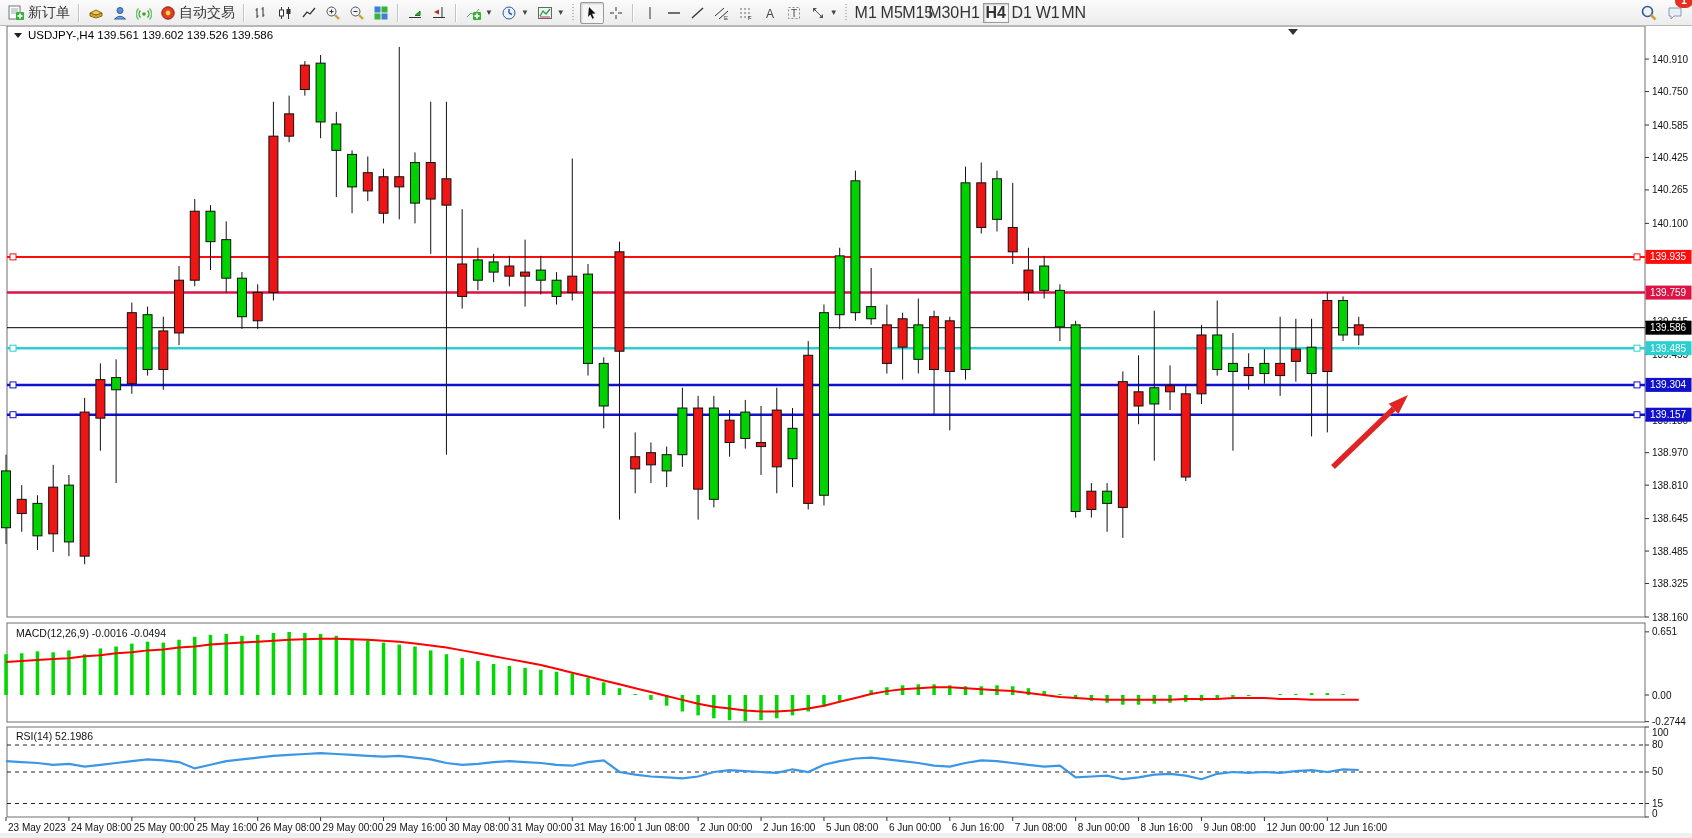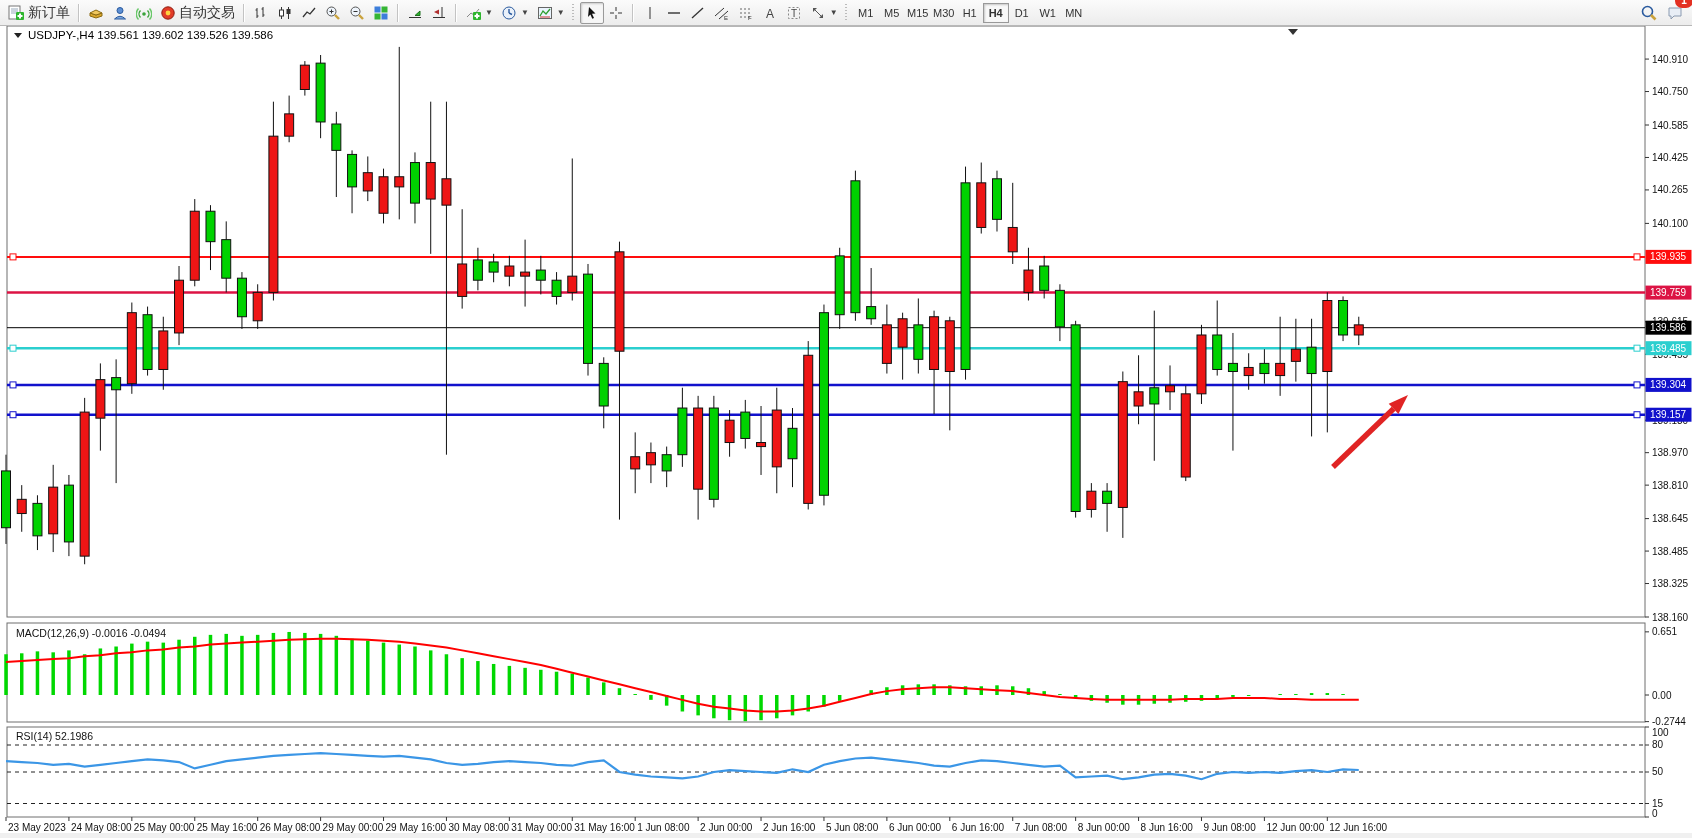--- a/index.html
+++ b/index.html
@@ -12,21 +12,21 @@
     background:repeating-linear-gradient(#bbb 0 1px,transparent 1px 3px);
     background-size:2px 100%;background-repeat:repeat-y;}
   .tsep{width:1px;height:18px;background:#c3c3c3;border-right:1px solid #fff;margin:0 4px;}
   .tbtn{display:flex;align-items:center;gap:3px;height:22px;min-width:24px;padding:0 3px;
     background:transparent;border:1px solid transparent;border-radius:2px;box-sizing:border-box;
     font-size:12px;color:#222;justify-content:center;}
   .tbtn.pressed{background:#f6f6f6;border:1px solid #9a9a9a;box-shadow:inset 1px 1px 2px rgba(0,0,0,.18);}
   .tbtn .dd{font-size:8px;color:#444;margin-left:1px;}
   .tflabel{font-size:14px;color:#333;}
   .tf{width:26px;height:20px;display:flex;align-items:center;justify-content:center;
-    font-size:11px;color:#333;border:1px solid transparent;box-sizing:border-box;}
+    font-size:16px;color:#333;border:1px solid transparent;box-sizing:border-box;}
   .tf.pressed{background:#f8f8f8;border:1px solid #999;box-shadow:inset 1px 1px 2px rgba(0,0,0,.2);font-weight:bold;}
   #tb-right{margin-left:auto;display:flex;align-items:center;position:relative;}
   #chat-badge{position:absolute;top:-9px;right:-6px;background:#e33022;color:#fff;
     border-radius:8px;min-width:14px;height:14px;font-size:10px;display:flex;
     align-items:center;justify-content:center;padding:0 2px;font-weight:bold;}
   
   #chart-wrap{position:absolute;left:0;top:26px;width:1692px;height:812px;}
   svg text{font-family:"Liberation Sans",sans-serif;}
 </style>
 </head>

